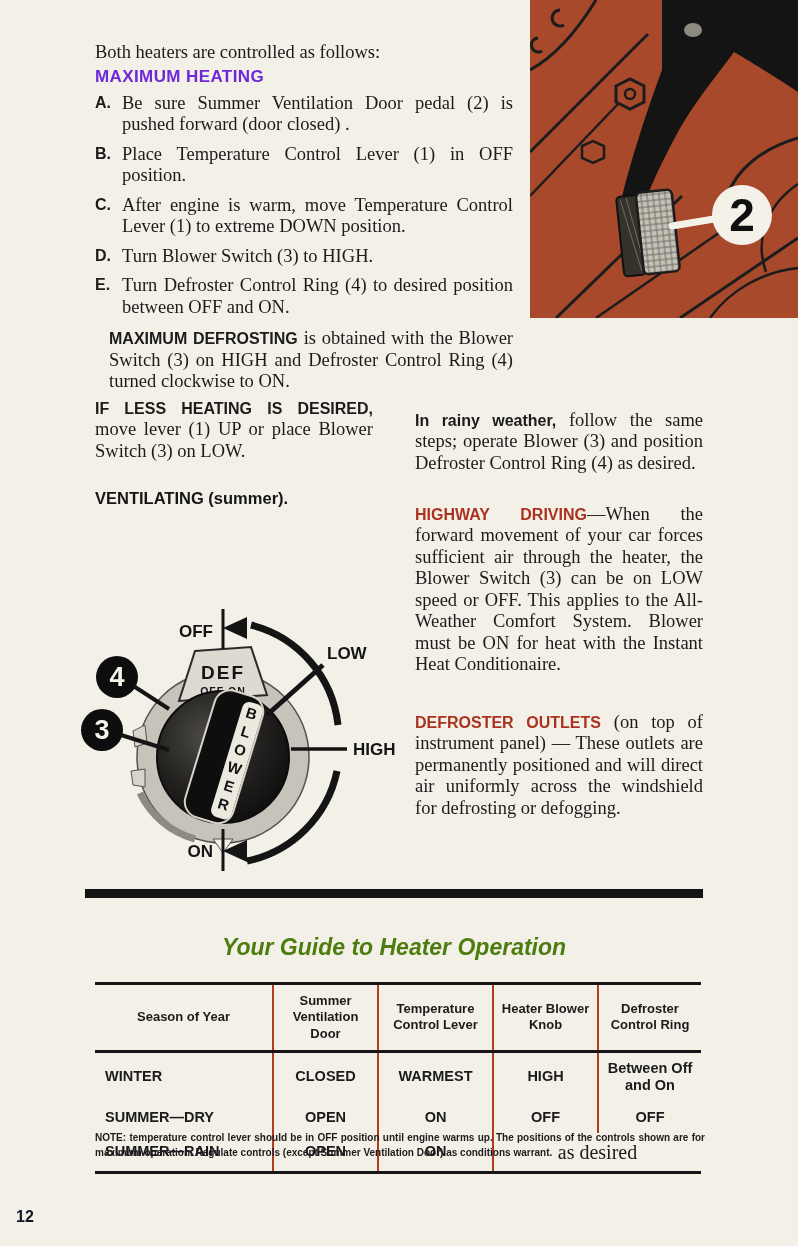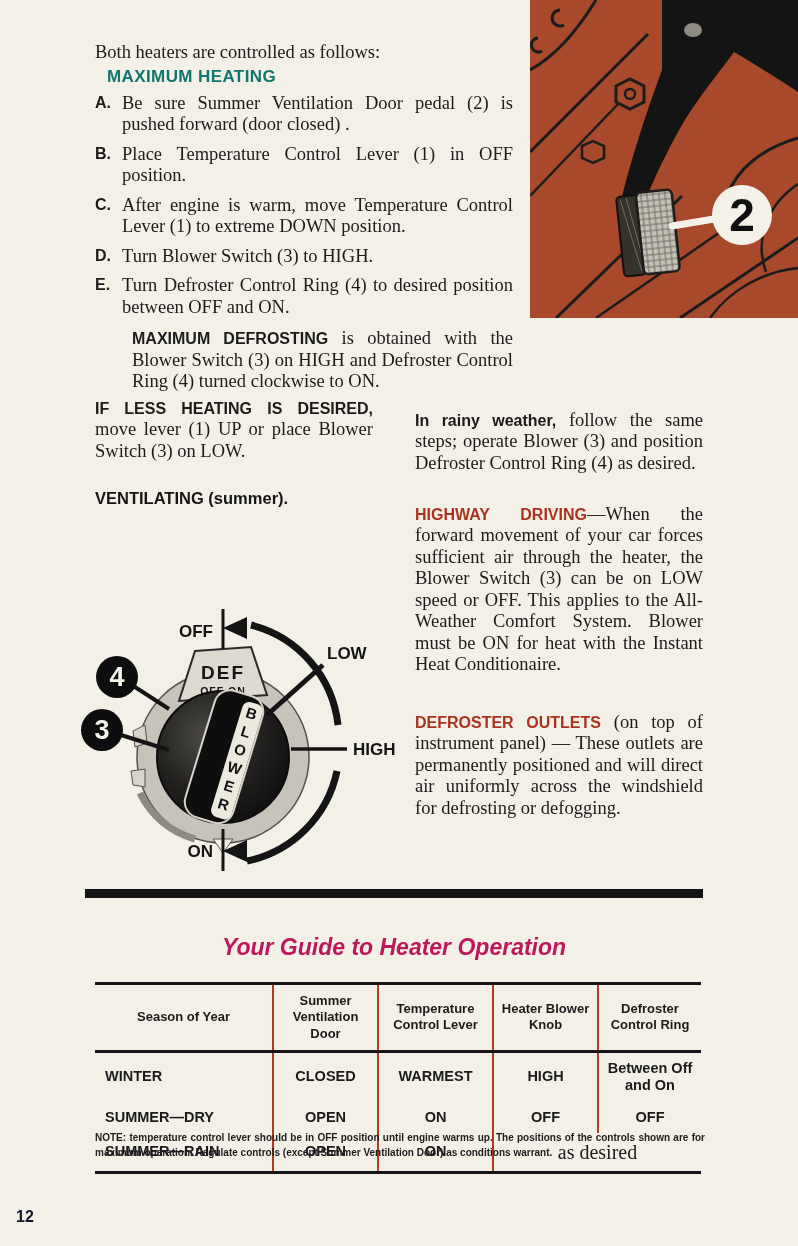--- a/index.html
+++ b/index.html
@@ -15,55 +15,55 @@
   
   .serif-p{
     font-family:"Liberation Serif",serif;
     font-size:18.5px;line-height:1.16;
     text-align:justify;color:#1b1b1b;margin:0;
   }
   .lead-sans{font-family:"Liberation Sans",sans-serif;font-weight:bold;font-size:16px;}
   .red{color:#ac3220;}
   .red-heading{
     font-family:"Liberation Sans",sans-serif;font-weight:bold;
-    font-size:17px;color:#0f766e;letter-spacing:.4px;margin:4px 0 6px 12px;
+    font-size:17px;color:#6d28d9;letter-spacing:.4px;margin:4px 0 6px 0;
   }
   .black-heading{
     font-family:"Liberation Sans",sans-serif;font-weight:bold;
     font-size:16.5px;color:#161616;margin:0 0 2px 0;
   }
   .intro-line{font-family:"Liberation Serif",serif;font-size:18.5px;margin:0 0 4px 0;}
 
   
   .list-item{display:flex;margin:3px 0 8px 0;}
   .item-letter{
     font-family:"Liberation Sans",sans-serif;font-weight:bold;
     font-size:16px;width:27px;flex-shrink:0;padding-top:1px;
   }
   .item-text{flex:1;}
-  .indent-para{margin-left:37px;margin-top:10px;}
+  .indent-para{margin-left:14px;margin-top:10px;}
 
   
   .abs{position:absolute;}
   #intro-block{left:95px;top:42px;width:418px;}
   #pedal-figure{left:530px;top:0;width:268px;}
   #pedal-caption{
     margin-top:14px;font-weight:bold;font-size:14.5px;
     letter-spacing:.5px;line-height:1.35;color:#161616;
   }
   #less-heating{left:95px;top:398px;width:278px;}
   #ventilating{left:95px;top:489px;width:278px;}
   #rainy-block{left:415px;top:398px;width:288px;margin-top:12px;}
   #highway-block{left:415px;top:504px;width:288px;}
   #defroster-block{left:415px;top:712px;width:288px;}
   #dial-figure{left:75px;top:603px;width:330px;height:272px;}
   #divider-bar{left:85px;top:889px;width:618px;height:9px;background:#141414;}
   #table-title{
     left:85px;top:934px;width:618px;text-align:center;
-    font-weight:bold;font-style:italic;font-size:23px;color:#be185d;
+    font-weight:bold;font-style:italic;font-size:23px;color:#4d7c0f;
   }
 
   
   #heater-table{left:95px;top:982px;width:606px;border-collapse:collapse;table-layout:fixed;}
   #heater-table th,#heater-table td{padding:4px 4px;vertical-align:middle;}
   #heater-table thead th{
     font-size:13px;font-weight:bold;text-align:center;line-height:1.25;
     border-top:3px solid #161616;border-bottom:3px solid #161616;
     padding-top:8px;padding-bottom:8px;
   }

